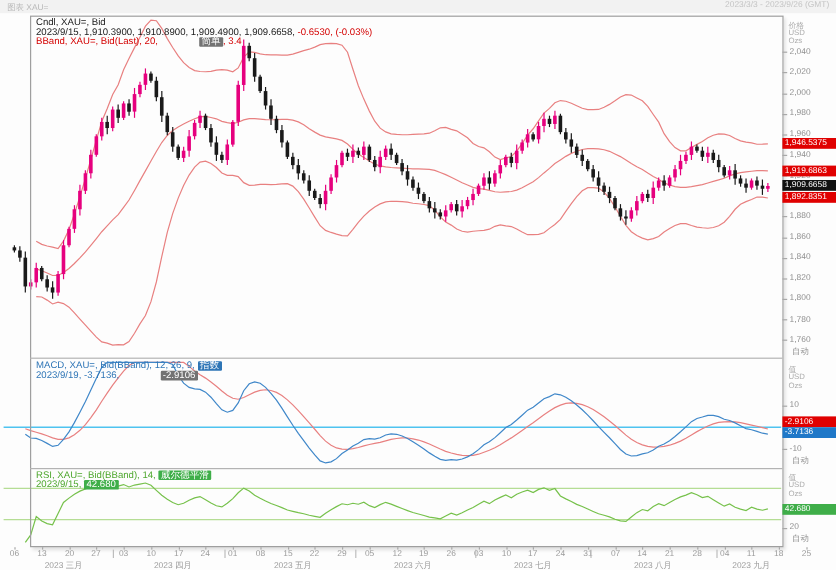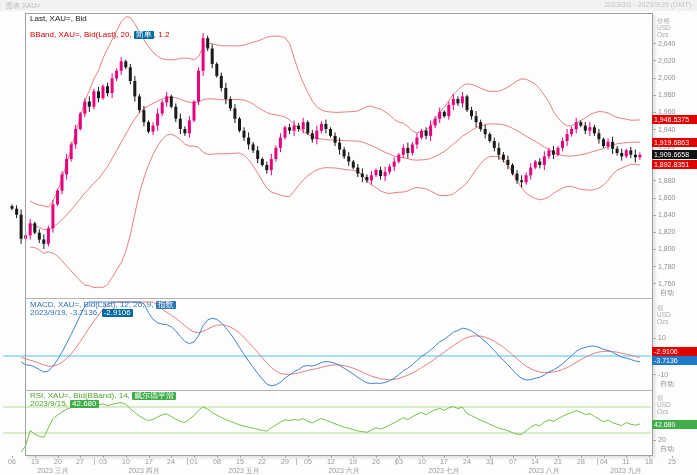--- a/index.html
+++ b/index.html
@@ -8,21 +8,21 @@
   #topbar{position:absolute;left:0;top:0;width:697px;height:11px;background:#f2f2f2;}
   .wtitle{position:absolute;left:6px;top:1px;font-size:7px;color:#b9b9b9;}
   .wrange{position:absolute;right:6px;top:1px;font-size:7px;color:#c4c4c4;}
   #frame{position:absolute;left:25px;top:13px;width:626px;height:441px;
          border:1px solid #9f9f9f;background:transparent;box-shadow:2px 2px 3px rgba(0,0,0,0.12);}
   .sep{position:absolute;left:25px;width:627px;height:1px;background:#b3b3b3;}
   svg{position:absolute;left:0;top:0;pointer-events:none;}
   .lg{position:absolute;font-size:8px;line-height:8px;white-space:nowrap;}
   .lg .r{color:#d40000;} .lg .k{color:#1a1a1a;} .lg .b{color:#2e75b6;} .lg .g{color:#4ea72e;}
   .tag{display:inline-block;color:#ffffff;padding:0 2px;border-radius:1px;font-size:8px;}
-  .tag.red{background:#0369a1;} .tag.blue{background:#2e75b6;} .tag.green{background:#3fae49;}
+  .tag.red{background:#737373;margin-left:32px;} .tag.blue{background:#2e75b6;} .tag.green{background:#3fae49;}
   .axt{position:absolute;font-size:7px;color:#8f8f8f;white-space:nowrap;}
   .unit{position:absolute;font-size:6.5px;color:#ababab;white-space:nowrap;}
   .vbox{position:absolute;left:652px;width:45px;height:9px;font-size:7px;line-height:9px;
         color:#fff;padding-left:2px;box-sizing:border-box;white-space:nowrap;}
   .dtick{position:absolute;font-size:7px;color:#9a9a9a;width:14px;text-align:center;}
   .mlabel{position:absolute;font-size:7px;color:#9a9a9a;width:70px;text-align:center;}
   .msep{position:absolute;width:1px;height:7px;background:#bdbdbd;}
   .hdash{position:absolute;width:4px;height:1px;background:#a8a8a8;}
   .vdash{position:absolute;width:1px;height:2px;background:#a8a8a8;}
 </style>
@@ -325,28 +325,31 @@
       <polyline points="21.1,357.3 25.6,358.9 30.2,360.2 34.8,361.6 39.3,363.1 43.8,364.9 48.4,366.1 52.9,366.1 57.5,364.9 62.0,362.3 66.6,358.6 71.2,353.8 75.7,348.0 80.3,341.5 84.8,334.4 89.3,327.6 93.9,320.9 98.5,314.9 103.0,309.3 107.5,304.6 112.1,302.0 116.6,302.0 121.2,302.0 125.8,302.0 130.3,302.0 134.8,302.0 139.4,302.0 143.9,302.0 148.5,302.0 153.0,302.0 157.6,305.3 162.2,309.1 166.7,312.2 171.3,315.1 175.8,318.3 180.3,321.9 184.9,325.8 189.4,329.3 194.0,331.9 198.5,332.7 203.1,331.3 207.7,329.0 212.2,326.8 216.8,325.3 221.3,324.8 225.8,325.4 230.4,327.0 234.9,329.6 239.5,333.2 244.0,337.4 248.6,342.2 253.1,347.2 257.7,352.4 262.3,357.7 266.8,363.0 271.3,367.6 275.9,371.0 280.4,373.3 285.0,374.2 289.6,374.4 294.1,373.8 298.6,372.9 303.2,371.6 307.8,370.4 312.3,369.5 316.8,368.6 321.4,367.4 325.9,366.2 330.5,365.4 335.1,364.9 339.6,365.0 344.1,365.7 348.7,366.7 353.3,368.2 357.8,370.0 362.3,372.1 366.9,374.2 371.4,376.1 376.0,377.5 380.6,378.7 385.1,379.4 389.6,379.7 394.2,379.4 398.8,378.5 403.3,376.9 407.8,375.2 412.4,373.1 416.9,370.6 421.5,367.7 426.1,364.9 430.6,361.9 435.1,358.7 439.7,355.4 444.3,352.2 448.8,348.9 453.3,345.6 457.9,342.6 462.4,339.7 467.0,337.6 471.5,336.2 476.1,335.8 480.6,336.1 485.2,337.2 489.8,338.9 494.3,341.3 498.8,344.1 503.4,347.3 507.9,350.8 512.5,354.6 517.0,358.6 521.6,362.6 526.1,366.1 530.7,368.8 535.3,370.7 539.8,372.0 544.4,372.6 548.9,372.5 553.4,372.0 558.0,371.0 562.5,369.5 567.1,367.6 571.6,365.2 576.2,362.5 580.8,359.7 585.3,357.3 589.9,355.0 594.4,353.2 598.9,352.0 603.5,351.5 608.0,351.3 612.6,351.5 617.1,352.2 621.7,353.2 626.3,354.2 630.8,355.2 635.4,356.4 639.9,357.5" fill="none" stroke="#e88080" stroke-width="1"></polyline>
       <polyline points="21.1,361.9 25.6,365.0 30.2,365.3 34.8,367.1 39.3,369.5 43.8,372.0 48.4,371.1 52.9,366.2 57.5,359.9 62.0,352.2 66.6,343.5 71.2,334.5 75.7,325.0 80.3,315.3 84.8,306.2 89.3,302.0 93.9,302.0 98.5,302.0 103.0,302.0 107.5,302.0 112.1,302.0 116.6,302.0 121.2,302.0 125.8,302.0 130.3,302.0 134.8,302.0 139.4,302.0 143.9,303.7 148.5,312.7 153.0,319.3 157.6,322.8 162.2,324.1 166.7,324.5 171.3,326.8 175.8,331.0 180.3,336.4 184.9,341.5 189.4,343.5 194.0,342.0 198.5,335.8 203.1,325.6 207.7,319.8 212.2,318.2 216.8,319.4 221.3,322.8 225.8,327.8 230.4,333.5 234.9,340.1 239.5,347.4 244.0,354.4 248.6,361.1 253.1,367.2 257.7,373.4 262.3,379.0 266.8,384.1 271.3,385.8 275.9,384.9 280.4,382.2 285.0,378.0 289.6,375.0 294.1,371.6 298.6,369.4 303.2,366.3 307.8,365.6 312.3,366.0 316.8,364.8 321.4,362.5 325.9,361.6 330.5,361.9 335.1,363.3 339.6,365.4 344.1,368.2 348.7,371.0 353.3,374.1 357.8,377.4 362.3,380.2 366.9,382.8 371.4,383.6 376.0,383.1 380.6,383.4 385.1,382.5 389.6,380.7 394.2,378.2 398.8,374.7 403.3,370.7 407.8,368.2 412.4,364.7 416.9,360.6 421.5,356.3 426.1,353.7 430.6,350.0 435.1,346.0 439.7,341.8 444.3,339.4 448.8,335.9 453.3,332.3 457.9,330.5 462.4,328.2 467.0,329.0 471.5,331.0 476.1,333.9 480.6,337.5 485.2,341.5 489.8,345.9 494.3,350.6 498.8,355.5 503.4,360.3 507.9,364.8 512.5,369.7 517.0,374.6 521.6,378.4 526.1,380.0 530.7,379.7 535.3,378.2 539.8,377.3 544.4,375.0 548.9,371.9 553.4,370.0 558.0,367.2 562.5,363.7 567.1,359.8 571.6,355.7 576.2,351.4 580.8,348.7 585.3,347.5 589.9,346.1 594.4,346.1 598.9,347.2 603.5,349.4 608.0,350.4 612.6,352.4 617.1,354.8 621.7,357.2 626.3,358.1 630.8,359.5 635.4,361.0 639.9,361.7" fill="none" stroke="#3f87c9" stroke-width="1"></polyline>
       <polyline points="21.1,452.0 25.6,445.8 30.2,430.4 34.8,434.2 39.3,436.3 43.8,437.3 48.4,427.9 52.9,418.7 57.5,415.1 62.0,411.8 66.6,409.3 71.2,407.4 75.7,405.7 80.3,404.1 84.8,403.1 89.3,404.5 93.9,403.0 98.5,405.0 103.0,403.8 107.5,405.8 112.1,404.2 116.6,403.4 121.2,402.5 125.8,404.4 130.3,408.6 134.8,412.7 139.4,416.0 143.9,418.7 148.5,420.6 153.0,419.4 157.6,416.9 162.2,414.9 166.7,413.8 171.3,416.4 175.8,419.2 180.3,421.5 184.9,422.4 189.4,419.4 194.0,415.5 198.5,410.6 203.1,406.8 207.7,409.2 212.2,412.7 216.8,415.2 221.3,417.5 225.8,419.6 230.4,421.3 234.9,423.0 239.5,425.0 244.0,426.1 248.6,427.2 253.1,428.1 257.7,429.4 262.3,430.3 266.8,431.1 271.3,427.8 275.9,424.8 280.4,422.2 285.0,419.8 289.6,420.6 294.1,419.4 298.6,420.2 303.2,418.5 307.8,421.4 312.3,422.9 316.8,420.5 321.4,418.6 325.9,420.1 330.5,422.0 335.1,423.8 339.6,425.5 344.1,427.1 348.7,428.3 353.3,429.6 357.8,430.9 362.3,431.6 366.9,432.3 371.4,430.0 376.0,427.7 380.6,429.2 385.1,427.3 389.6,425.0 394.2,422.9 398.8,420.2 403.3,417.7 407.8,419.7 412.4,416.7 416.9,414.5 421.5,412.5 426.1,414.8 430.6,411.8 435.1,410.0 439.7,408.4 444.3,410.4 448.8,407.8 453.3,406.5 457.9,408.6 462.4,407.1 467.0,413.3 471.5,415.7 476.1,417.9 480.6,420.3 485.2,422.1 489.8,424.2 494.3,426.2 498.8,428.1 503.4,429.4 507.9,430.7 512.5,432.7 517.0,434.1 521.6,434.5 526.1,430.9 530.7,427.2 535.3,424.6 539.8,425.7 544.4,422.1 548.9,419.8 553.4,421.4 558.0,418.7 562.5,416.3 567.1,414.1 571.6,412.6 576.2,410.6 580.8,412.3 585.3,414.7 589.9,413.6 594.4,416.4 598.9,419.1 603.5,421.8 608.0,420.0 612.6,422.7 617.1,424.3 621.7,425.5 626.3,422.6 630.8,424.3 635.4,425.2 639.9,424.0" fill="none" stroke="#76c14b" stroke-width="1"></polyline>
     </svg>
 
   <div id="frame"></div>
   <div class="sep" style="top:298px"></div>
   <div class="sep" style="top:390px"></div>
 
   <div class="lg" style="left:30px;top:15px">
-    <span class="k">Last, XAU=, Bid</span>
+    <span class="k">Cndl, XAU=, Bid</span>
+  </div>
+  <div class="lg" style="left:30px;top:23px">
+    <span class="k">2023/9/15, 1,910.3900, 1,910.8900, 1,909.4900, 1,909.6658,</span><span class="r"> -0.6530, (-0.03%)</span>
   </div>
   <div class="lg" style="left:30px;top:31px">
-    <span class="r">BBand, XAU=, Bid(Last), 20, </span><span class="tag red">简单</span><span class="r">, 1.2</span>
+    <span class="r">BBand, XAU=, Bid(Last), 20, </span><span class="tag red">简单</span><span class="r">, 3.4</span>
   </div>
 
   <div class="lg" style="left:30px;top:301px">
-    <span class="b">MACD, XAU=, Bid(Last), 12, 26, 9, </span><span class="tag blue">指数</span>
+    <span class="b">MACD, XAU=, Bid(BBand), 12, 26, 9, </span><span class="tag blue">指数</span>
   </div>
   <div class="lg" style="left:30px;top:309px">
     <span class="b">2023/9/19, -3.7136, </span><span class="tag red">-2.9106</span>
   </div>
 
   <div class="lg" style="left:30px;top:392px">
     <span class="g">RSI, XAU=, Bid(BBand), 14, </span><span class="tag green">威尔德平滑</span>
   </div>
   <div class="lg" style="left:30px;top:400px">
     <span class="g">2023/9/15, </span><span class="tag green">42.680</span>

